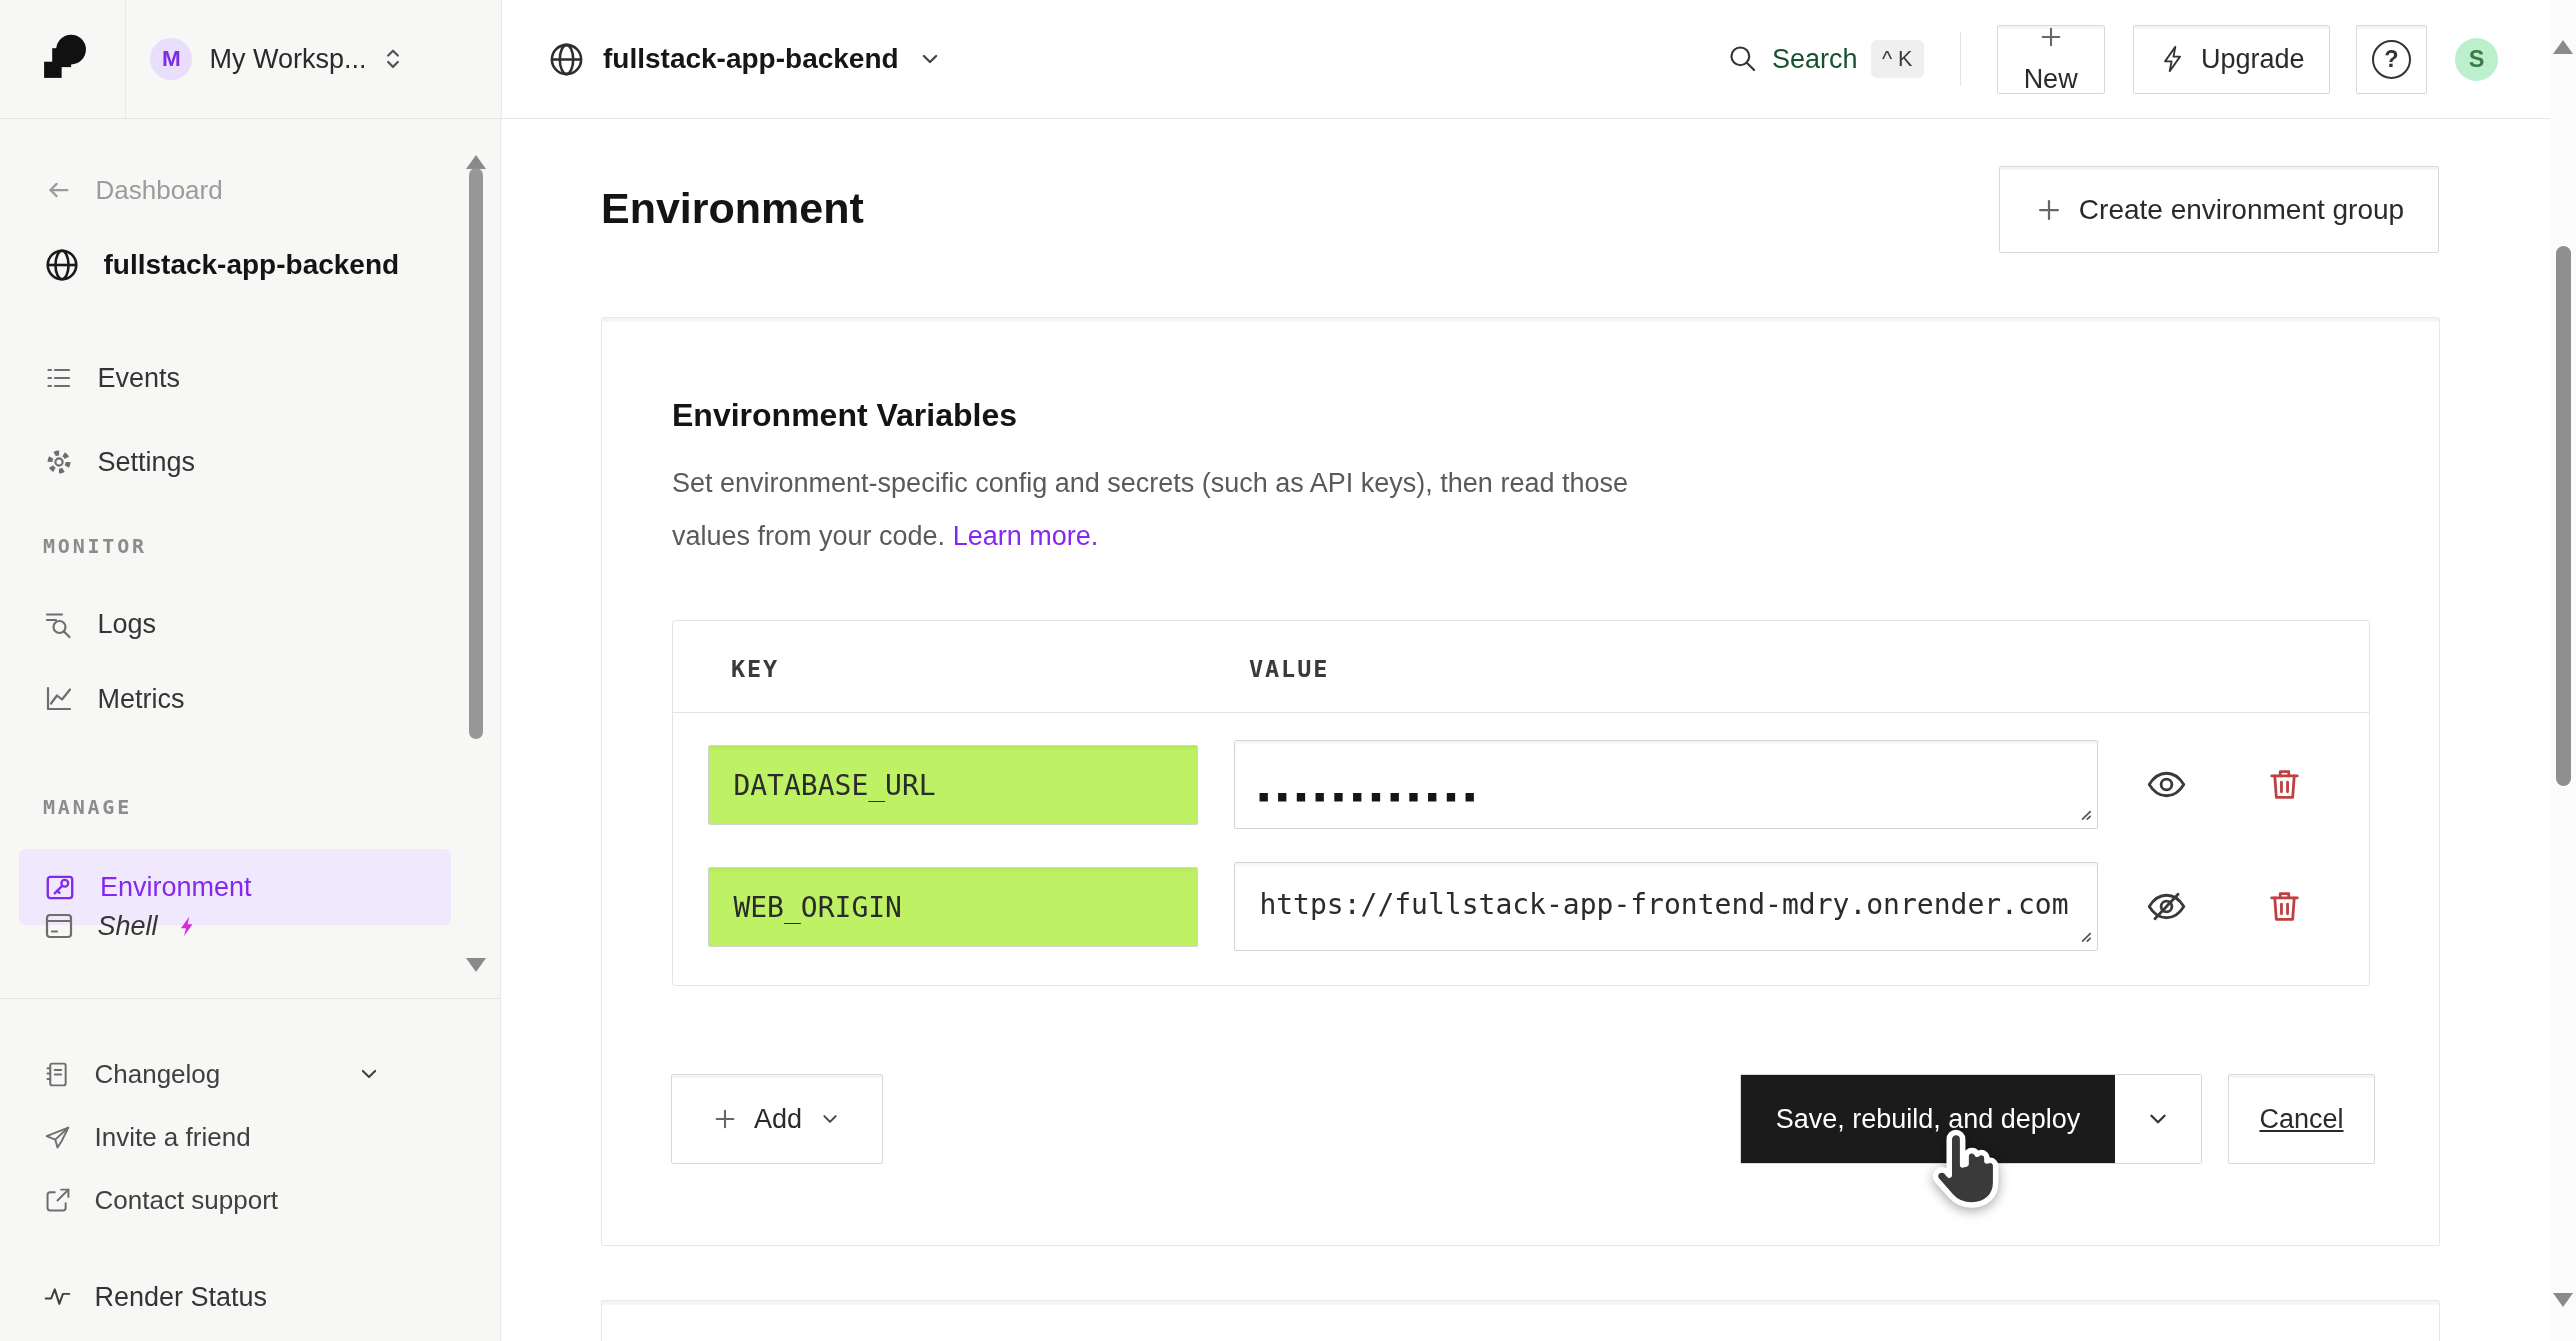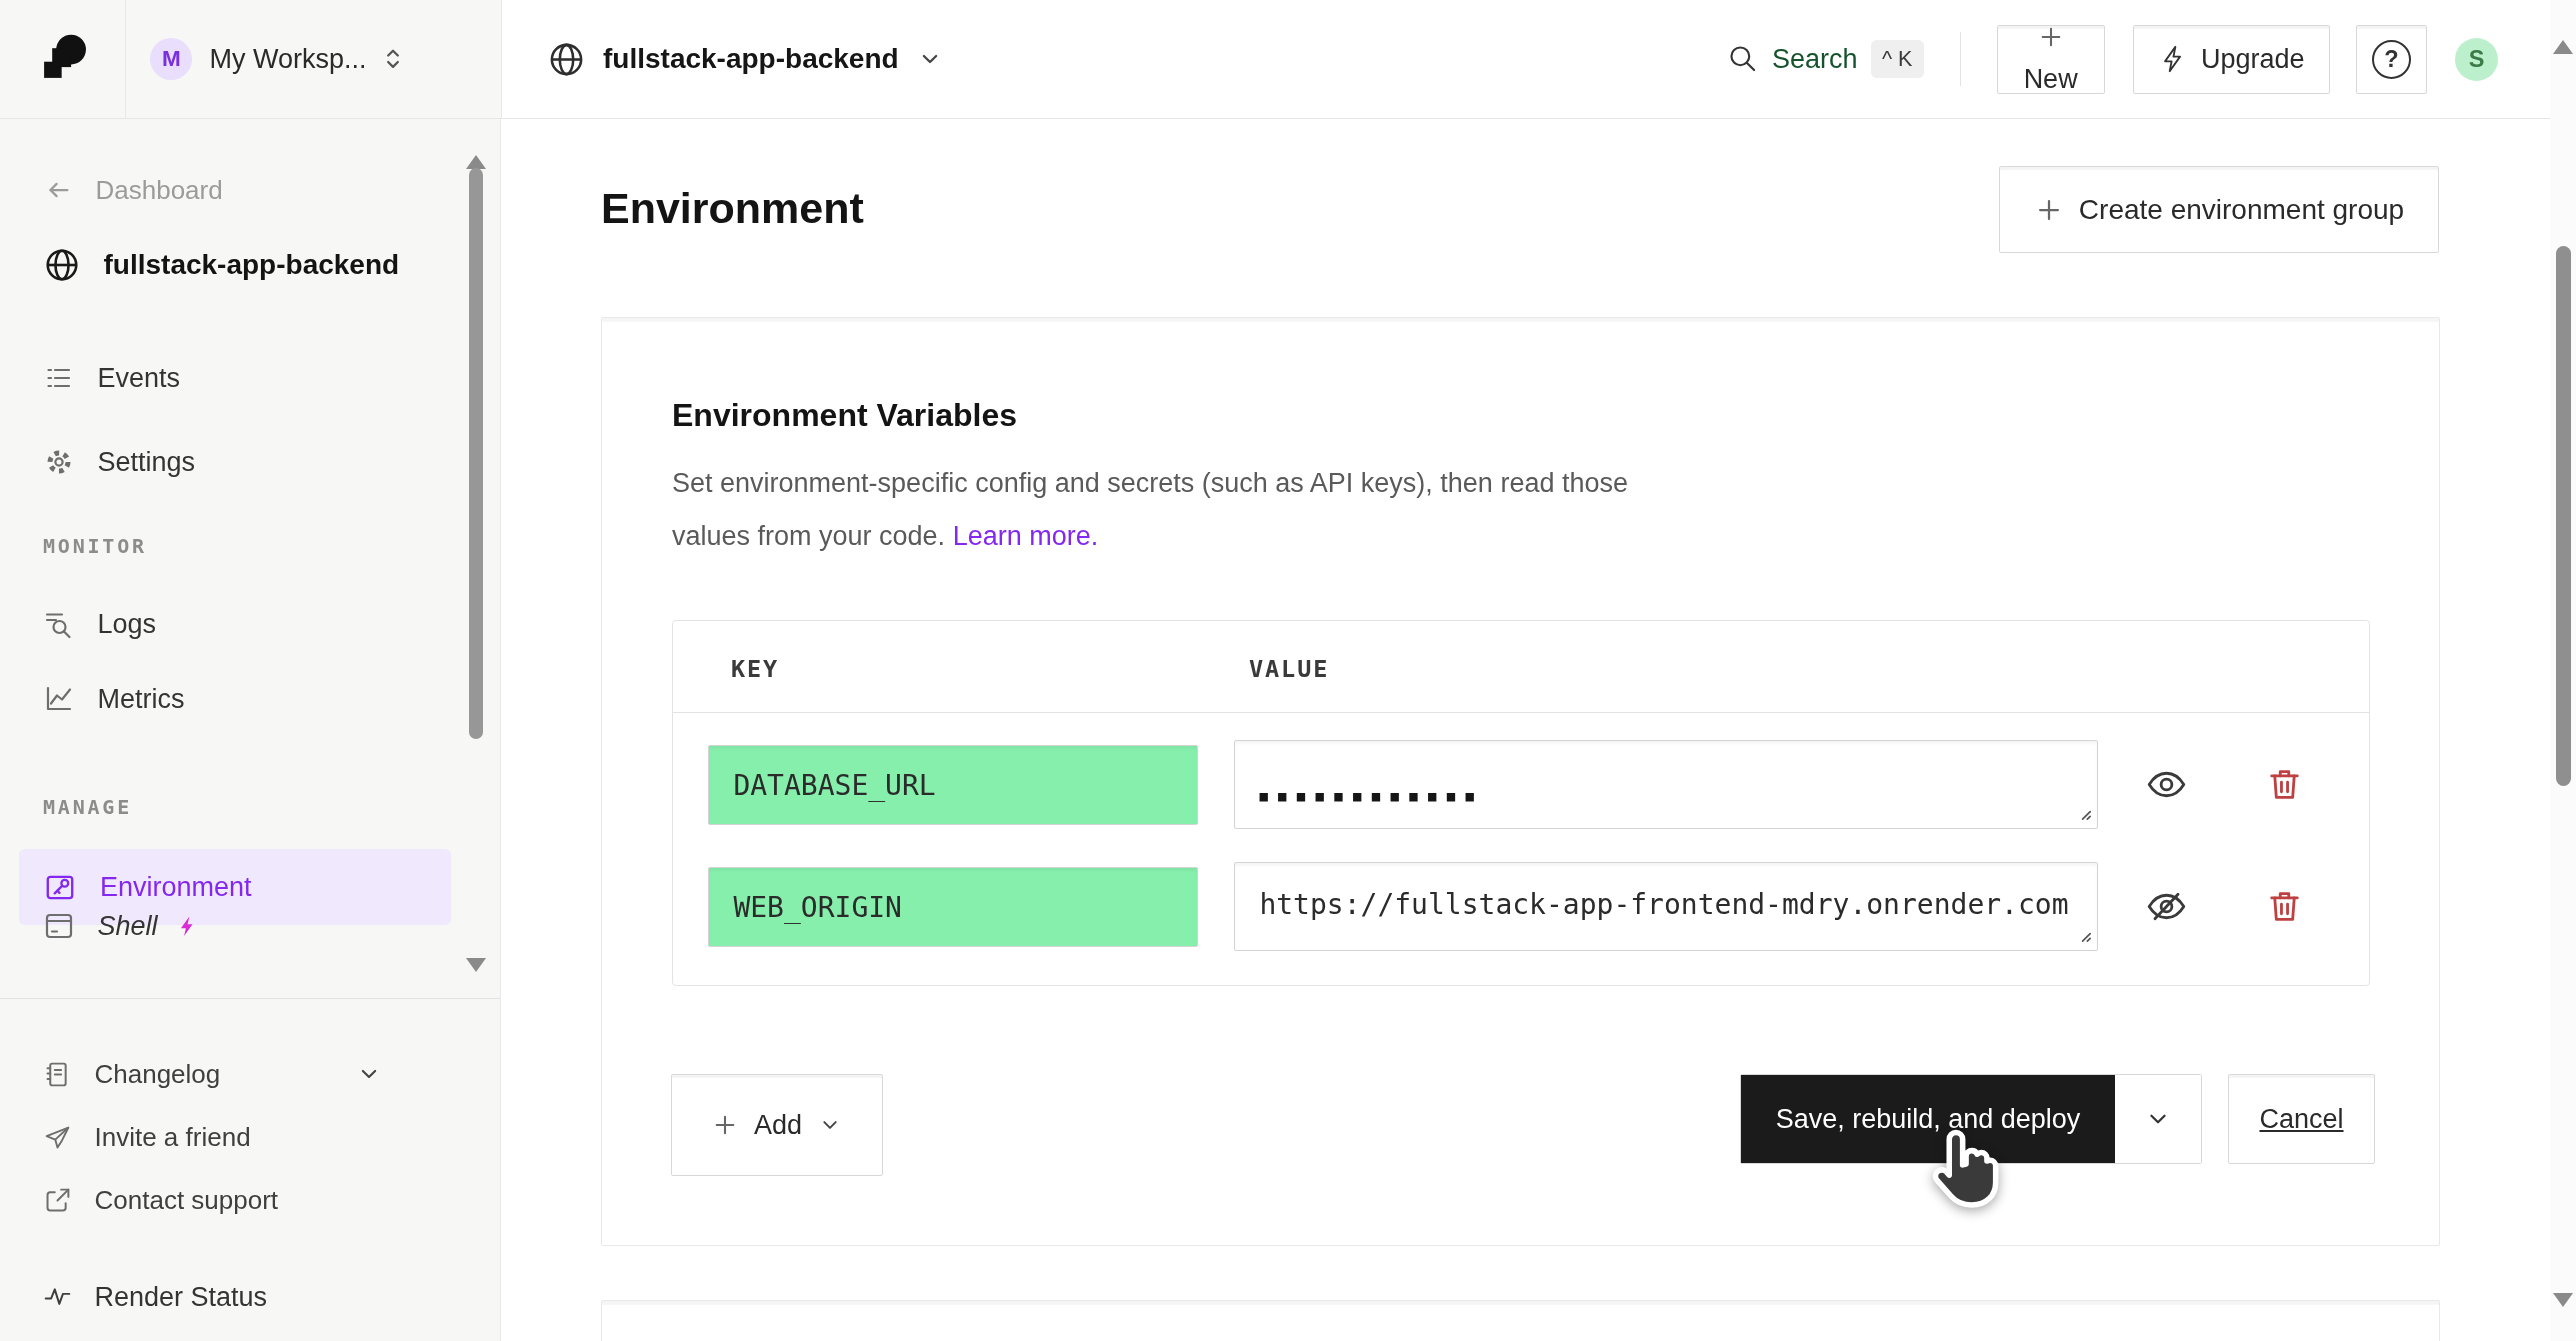--- a/index.html
+++ b/index.html
@@ -98,42 +98,42 @@
   .ev-title { position:absolute; left:70px; top:79px; font-size:32px; font-weight:700; color:#141414; }
   .ev-desc { position:absolute; left:70px; top:139px; font-size:27px; line-height:53px; color:#5A5A5A; }
   .learn-more { color:#8428F0; cursor:pointer; }
 
   .env-table { position:absolute; left:70px; top:302px; width:1698px; height:366px;
                border:0.9px solid #E3E3E3; border-radius:3.8px; }
   .th { position:absolute; top:34px; font-family:"DejaVu Sans Mono","Liberation Mono",monospace;
         font-size:23.5px; font-weight:700; letter-spacing:1.9px; color:#3A3A3A; }
   .th-key { left:58px; } .th-value { left:576px; }
   .table-head-divider { position:absolute; left:0; top:91px; width:100%; border-top:0.9px solid #E3E3E3; }
-  .field { border:0.9px solid #D4D4D4; border-radius:1.9px; background:#86efac;
+  .field { border:0.9px solid #D4D4D4; border-radius:1.9px; background:#bef264;
            box-shadow:inset 0 2.8px 2.8px rgba(0,0,0,0.04);
            font-family:"DejaVu Sans Mono","Liberation Mono",monospace;
            font-size:28px; color:#2B2B2B; }
   .key-input { position:absolute; padding:0 24.4px; width:490px; height:80px; left:35px; }
   .val-wrap { position:absolute; left:561px; width:864px; height:89px; }
   .val-wrap textarea { width:100%; height:100%; resize:none; overflow:hidden;
                        padding:25px 24.4px 0 24.4px; white-space:pre; line-height:34px;
                        border:0.9px solid #D4D4D4; border-radius:1.9px;
                        box-shadow:inset 0 2.8px 2.8px rgba(0,0,0,0.04);
                        font-family:"DejaVu Sans Mono","Liberation Mono",monospace;
                        font-size:28px; color:#2B2B2B; outline:none; }
   .val-wrap textarea.masked { font-size:14px; letter-spacing:10.3px; padding-top:38px; color:#161616; }
   .grip { position:absolute; right:4.7px; bottom:6.6px; pointer-events:none; }
   .icon-btn { position:absolute; width:45px; height:45px; background:none; border:none;
               cursor:pointer; display:flex; align-items:center; justify-content:center; }
   .row1-key { top:124px; } .row1-val { top:119px; }
   .row2-key { top:246px; } .row2-val { top:241px; }
   .eye-1 { left:1471px; top:141px; } .trash-1 { left:1589px; top:141px; }
   .eye-2 { left:1471px; top:263px; } .trash-2 { left:1589px; top:263px; }
 
-  .btn-add { position:absolute; left:69px; top:756px; width:212px; height:102px; gap:15px; }
+  .btn-add { position:absolute; left:69px; top:756px; width:212px; height:90px; gap:15px; }
   .save-split { position:absolute; left:1138px; top:756px; width:462px; height:90px;
                 display:flex; border:0.9px solid #D8D8D8; border-radius:1.9px; background:#fff; }
   .save-main { width:374px; height:100%; background:#1B1B1B; color:#FFFFFF;
                display:flex; align-items:center; justify-content:center; font-size:27px;
                border:none; cursor:pointer; font-family:"Liberation Sans",sans-serif; }
   .save-caret { flex:1; display:flex; align-items:center; justify-content:center; cursor:pointer;
                 background:#fff; border:none; }
   .btn-cancel { position:absolute; left:1626px; top:756px; width:147px; height:90px;text-decoration:underline; }
   .cursor-overlay { position:absolute; left:1326px; top:806px; pointer-events:none;
                     filter:drop-shadow(0 3.8px 5.6px rgba(0,0,0,0.35)); z-index:9; }

